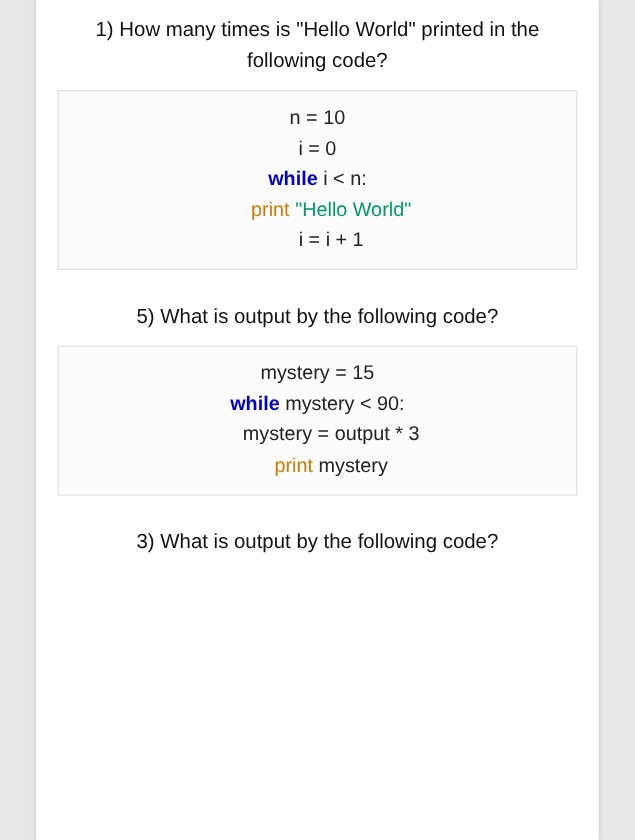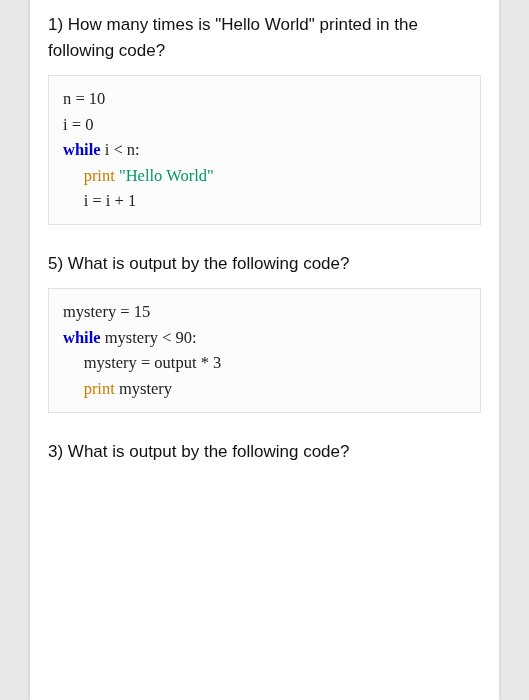--- a/index.html
+++ b/index.html
@@ -1,15 +1,15 @@
 <!DOCTYPE html>
 <html><head>
 <meta charset="utf-8">
 <style>
-  * { margin: 0; padding: 0; box-sizing: border-box; }
+  * { margin: 0; padding: 0; box-sizing: border-box; text-align: center; }
   body {
     background: #e8e8e8;
     font-family: Verdana, Geneva, sans-serif;
     width: 529px;
     height: 700px;
     overflow: hidden;
   }
   .page {
     background: #ffffff;
     margin: 0 30px;
@@ -20,21 +20,21 @@
   .question {
     font-size: 17px;
     line-height: 1.5;
     color: #111;
     margin: 8px 0 12px 0;
   }
   .codeblock {
     background: #fcfcfc;
     border: 1px solid #e2e2e2;
     padding: 10px 14px;
-    font-family: Liberation Serif, serif;
+    font-family: Liberation Sans, sans-serif;
     font-size: 16.5px;
     line-height: 1.55;
     white-space: pre;
     margin-bottom: 26px;
     color: #222;
     overflow: hidden;
   }
   .kw-blue   { color: #0000cc; font-weight: bold; }
   .kw-orange { color: #cc7a00; }
   .str-green { color: #009966; }

